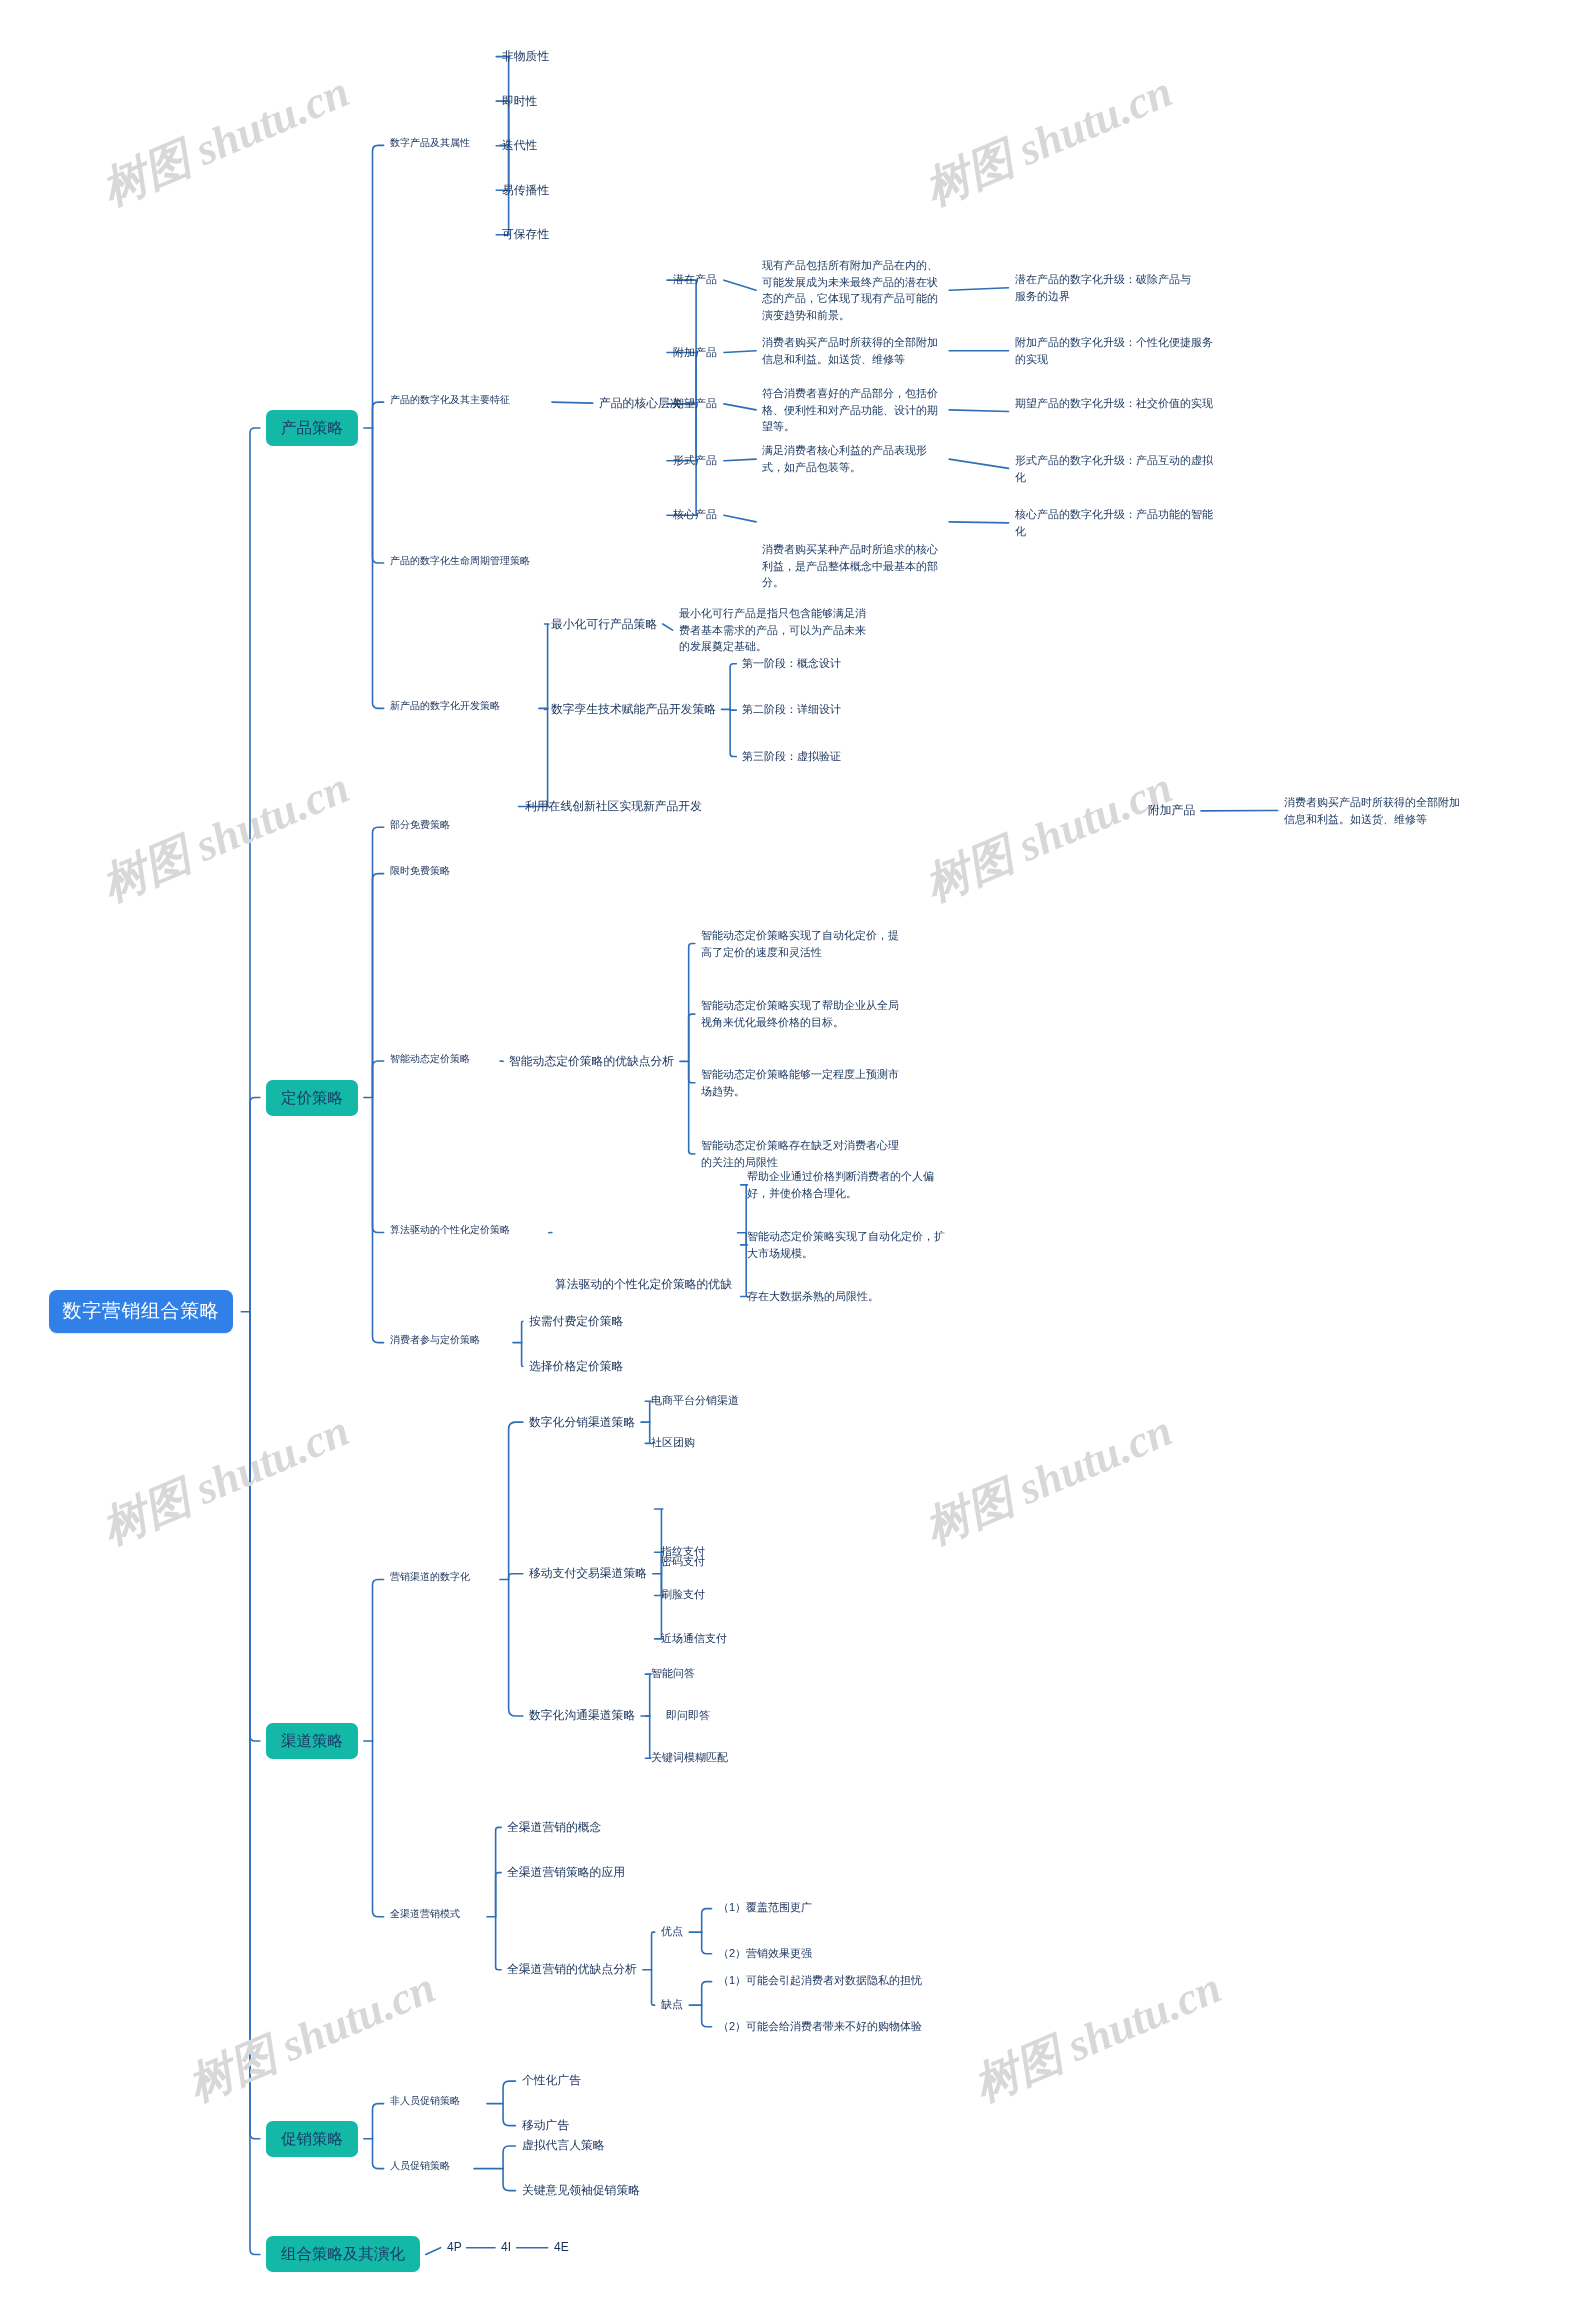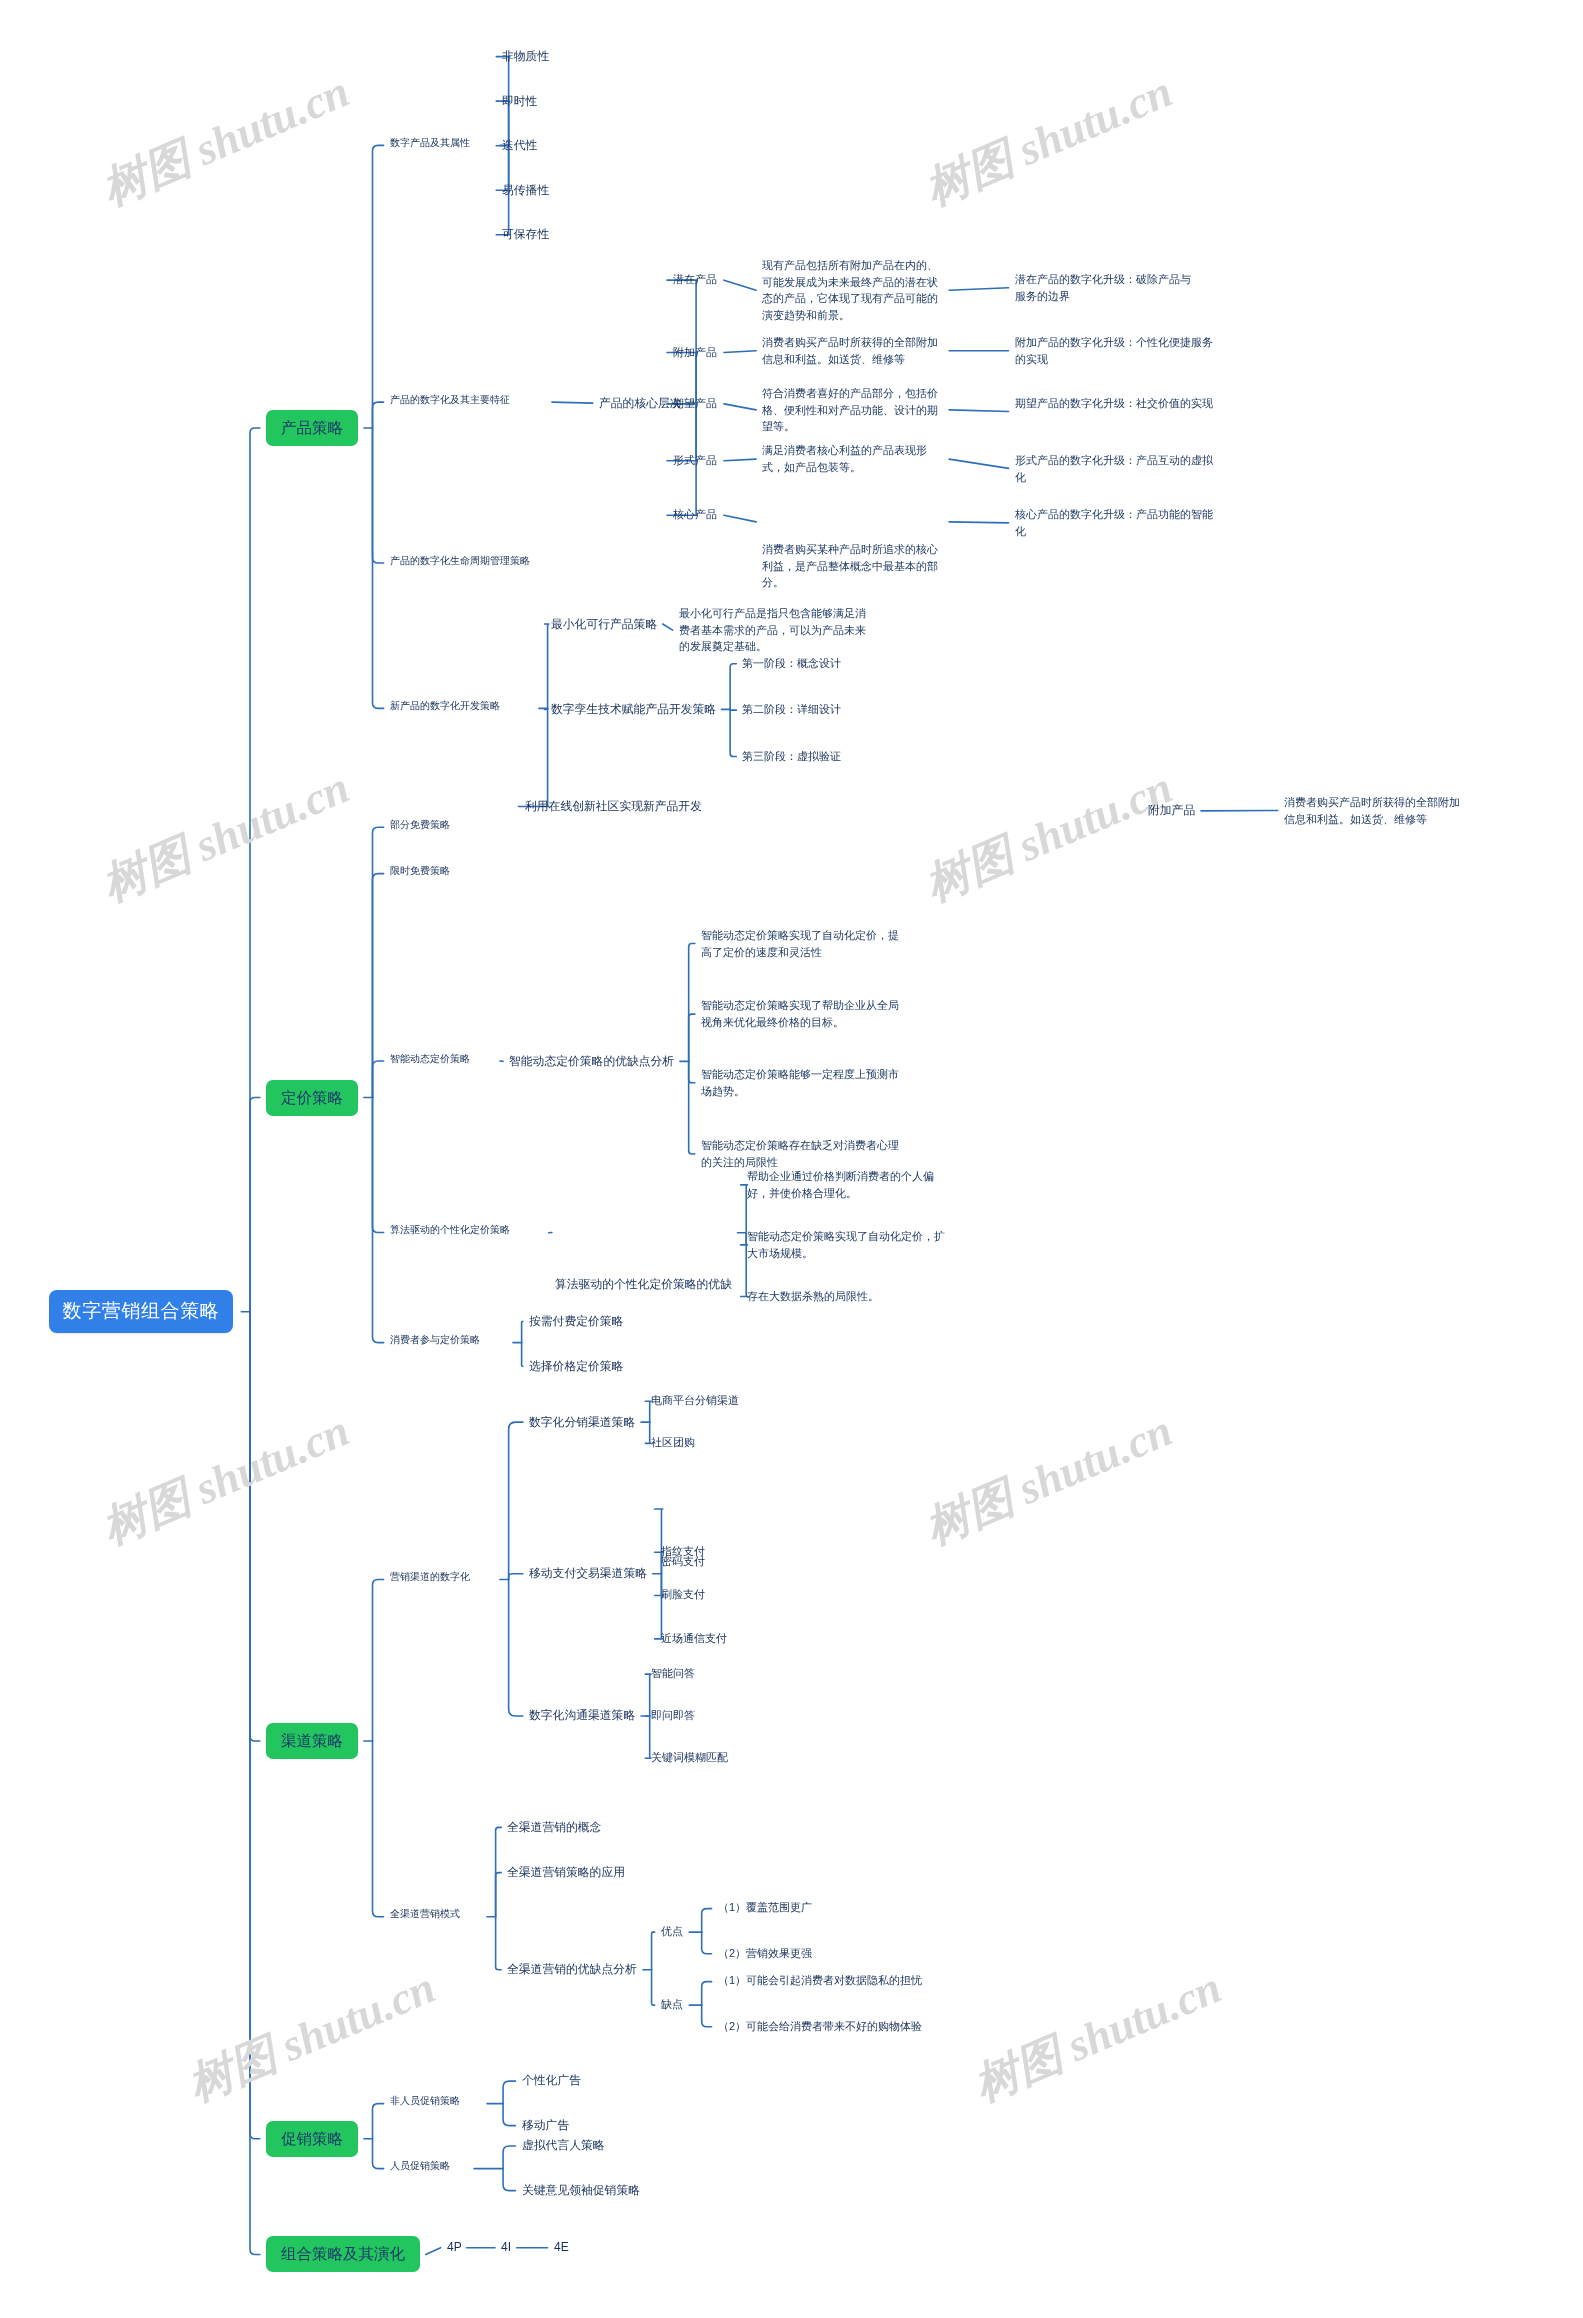--- a/index.html
+++ b/index.html
@@ -46,21 +46,21 @@
     background:#3080e8;
     color:#ffffff;
     border-radius:8px;
     padding:8px 13.6px;
     font-size:19px;
     letter-spacing:0.6px;
     box-shadow:0 0.6px 1.2px rgba(0,0,0,.10);
     white-space:nowrap;
   }
   .node.t-branch{
-    background:#22c55e;
+    background:#14b8a6;
     color:#1b3a6b;
     border-radius:6.8px;
     padding:6.8px 15px;
     font-size:15.5px;
     white-space:nowrap;
   }
   .node.t-l2{
     font-size:10px;
     color:#16305a;
     white-space:nowrap;
@@ -297,21 +297,21 @@
   <div class="node t-l4" id="n-ch-dist-1" style="left:651px;top:1435px;">社区团购</div>
 
   <div class="node t-l3" id="n-ch-pay" style="left:529px;top:1565px;">移动支付交易渠道策略</div>
   <div class="node t-l4" id="n-ch-pay-0" style="left:661px;top:1554px;text-align:right;">密码支付</div>
   <div class="node t-l4" id="n-ch-pay-1" style="left:661px;top:1544px;">指纹支付</div>
   <div class="node t-l4" id="n-ch-pay-2" style="left:661px;top:1587px;">刷脸支付</div>
   <div class="node t-l4" id="n-ch-pay-3" style="left:661px;top:1631px;">近场通信支付</div>
 
   <div class="node t-l3" id="n-ch-comm" style="left:529px;top:1707px;">数字化沟通渠道策略</div>
   <div class="node t-l4" id="n-ch-comm-0" style="left:651px;top:1666px;">智能问答</div>
-  <div class="node t-l4" id="n-ch-comm-1" style="left:651px;top:1708px;">即问即答</div>
+  <div class="node t-l4" id="n-ch-comm-1" style="left:651px;top:1708px;padding-left:15px;">即问即答</div>
   <div class="node t-l4" id="n-ch-comm-2" style="left:651px;top:1750px;">关键词模糊匹配</div>
 
   <div class="node t-l2" id="n-ch-omni" style="left:390px;top:1907px;">全渠道营销模式</div>
   <div class="node t-l3" id="n-ch-omni-c" style="left:507px;top:1819px;">全渠道营销的概念</div>
   <div class="node t-l3" id="n-ch-omni-a" style="left:507px;top:1864px;">全渠道营销策略的应用</div>
   <div class="node t-l3" id="n-ch-omni-s" style="left:507px;top:1961px;">全渠道营销的优缺点分析</div>
 
   <div class="node t-l4" id="n-ch-pros" style="left:661px;top:1924px;">优点</div>
   <div class="node t-l4" id="n-ch-pros-0" style="left:718px;top:1900px;">（1）覆盖范围更广</div>
   <div class="node t-l4" id="n-ch-pros-1" style="left:718px;top:1946px;">（2）营销效果更强</div>

